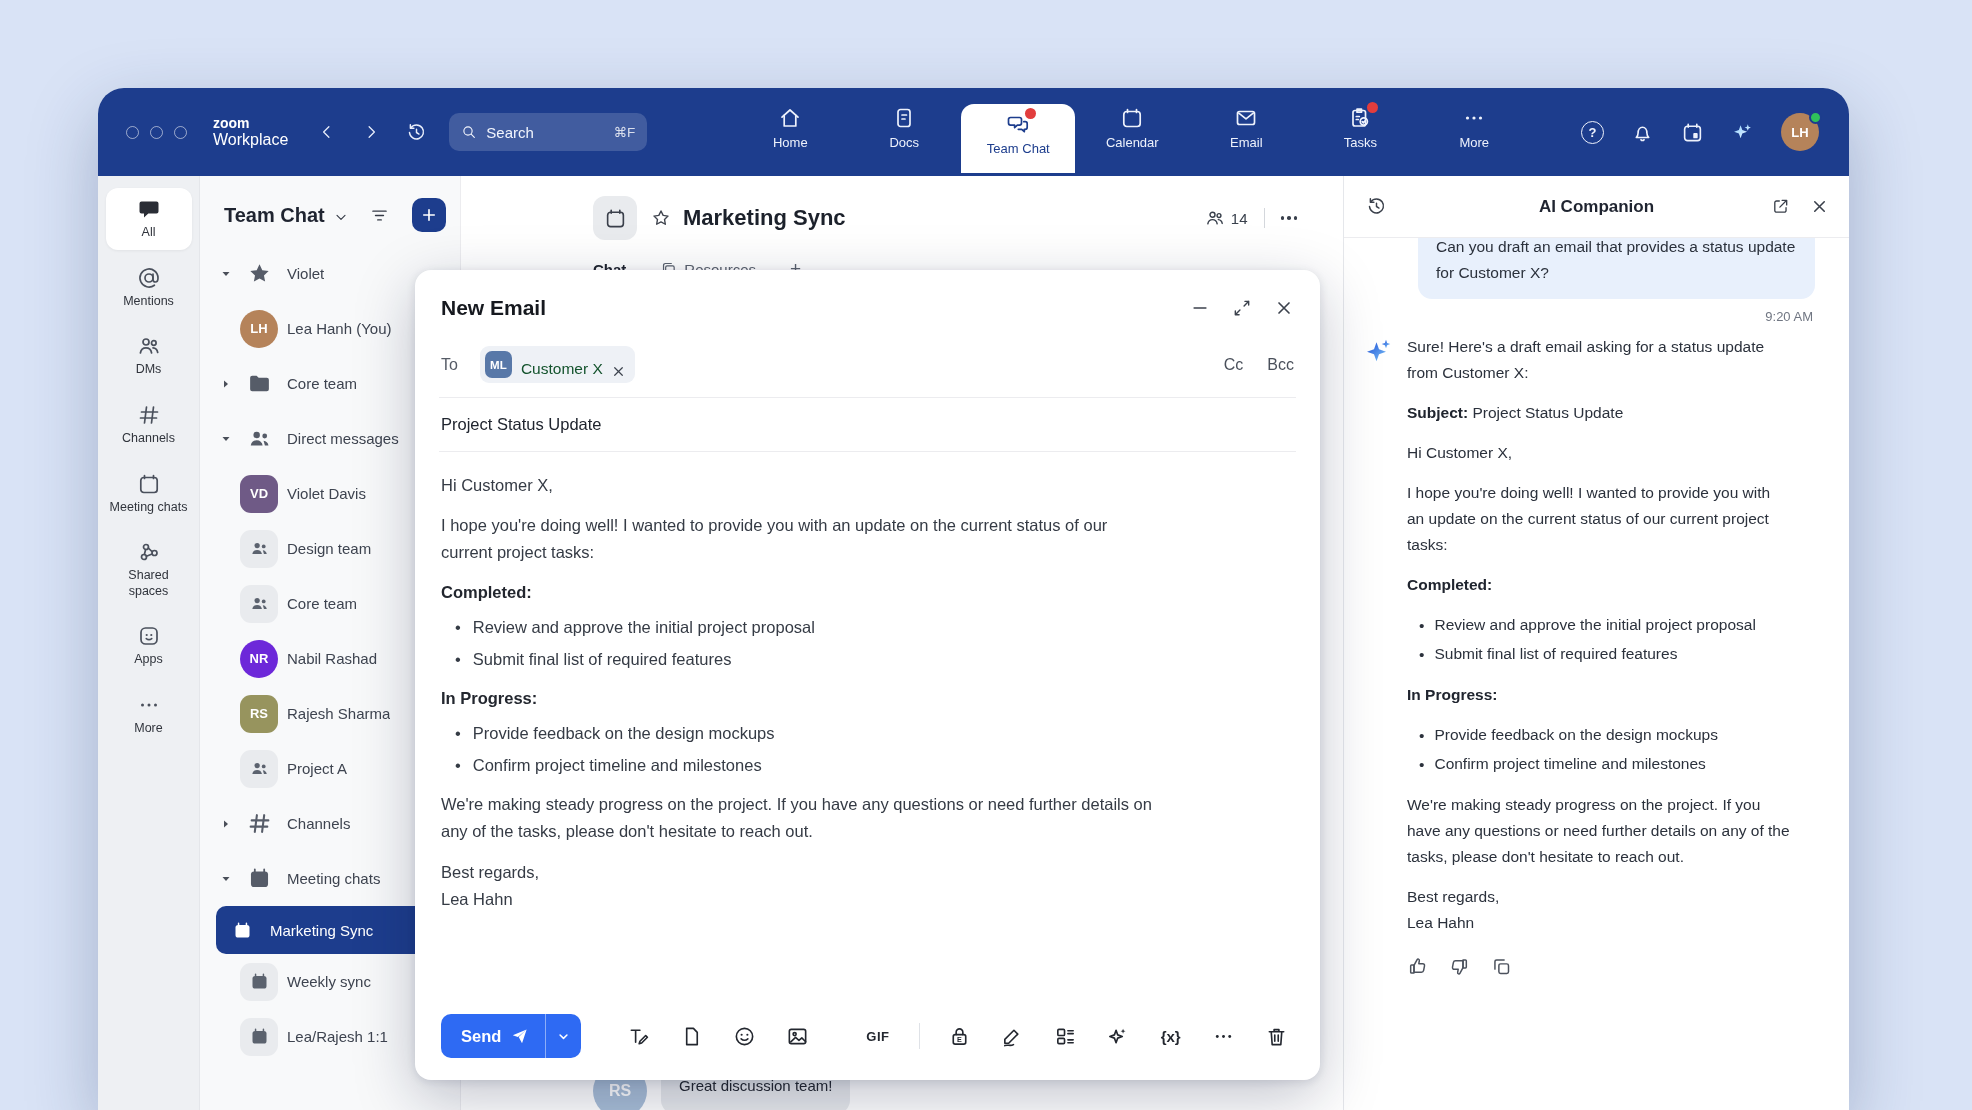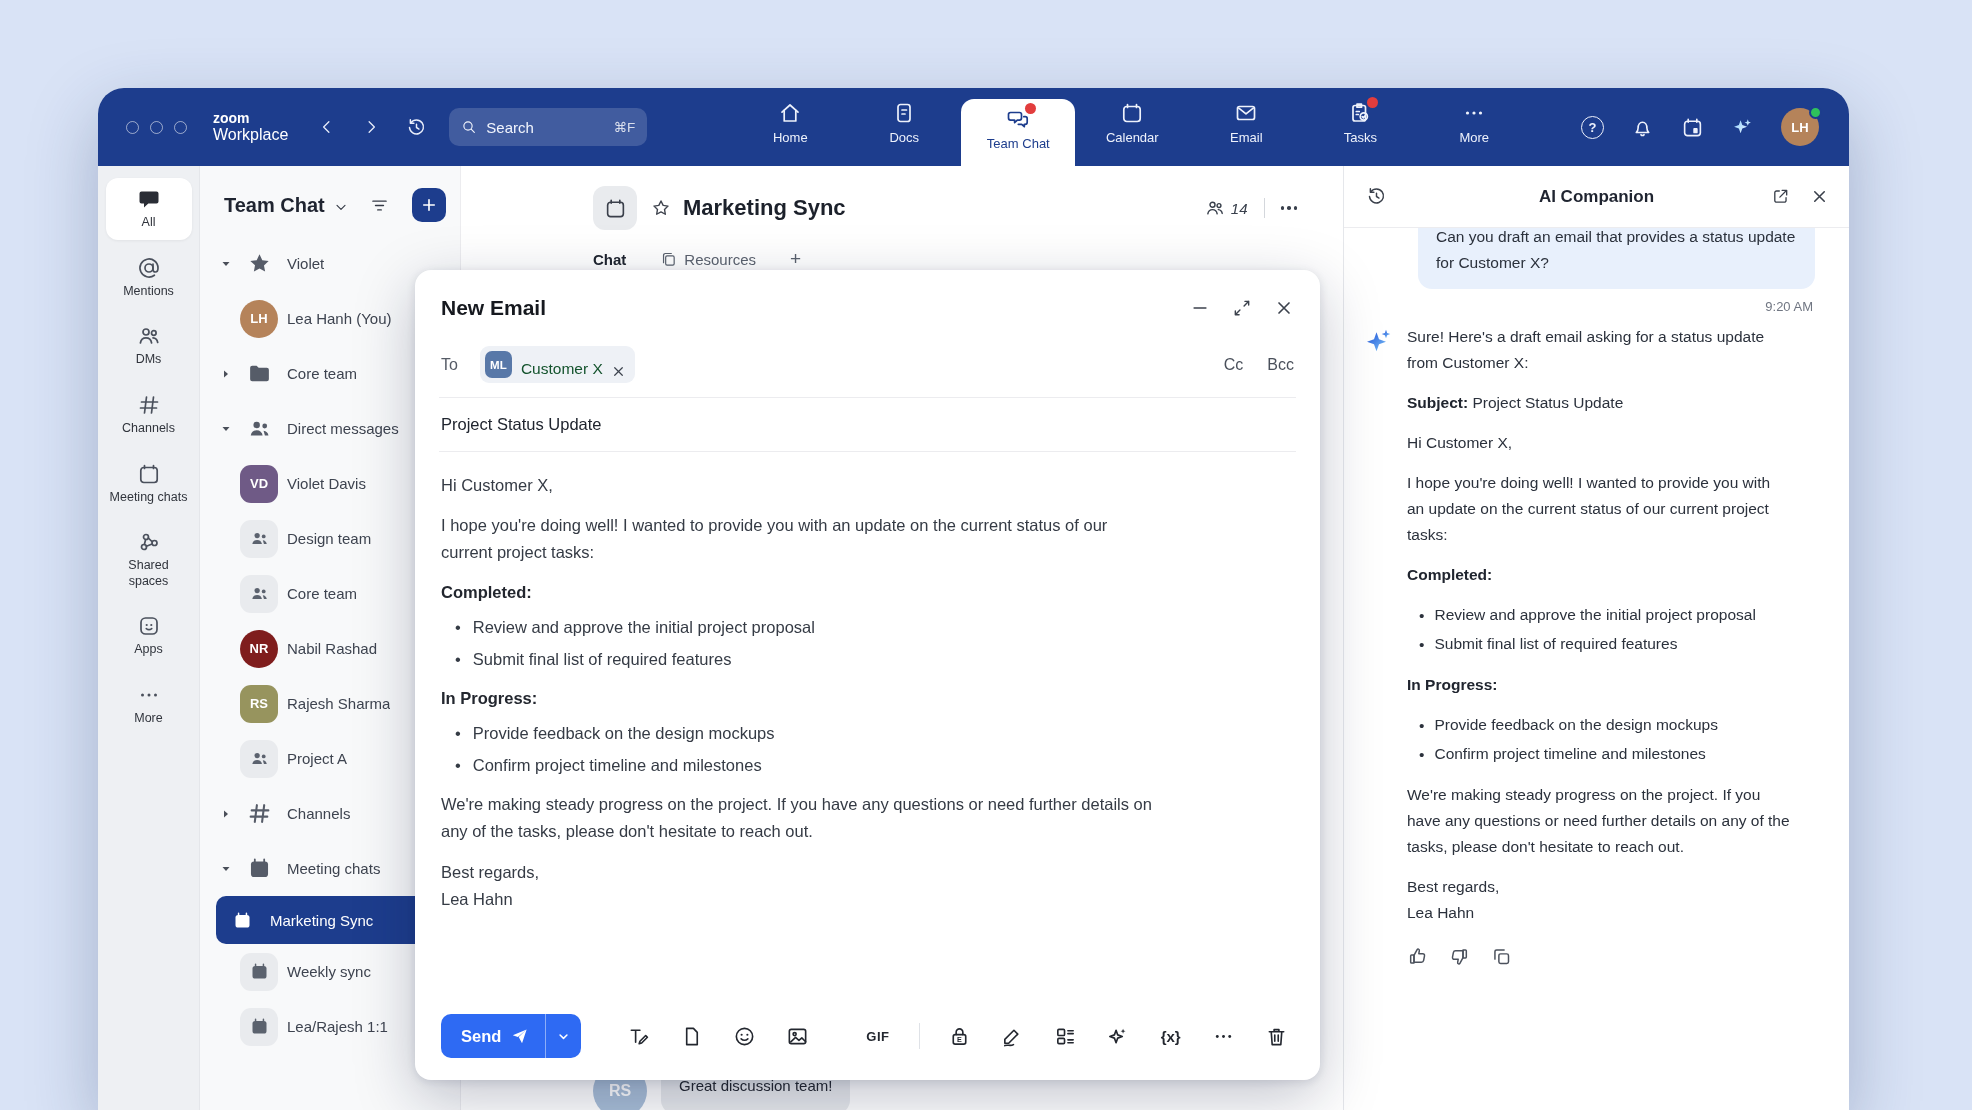--- a/index.html
+++ b/index.html
@@ -6,21 +6,21 @@
   *{box-sizing:border-box;font-family:"Liberation Sans","DejaVu Sans",sans-serif;}
   .stage{position:relative;width:1972px;height:1110px;background:#d9e3f6;overflow:hidden;}
   svg{display:block;fill:none;stroke:currentColor;stroke-width:1.7;stroke-linecap:round;stroke-linejoin:round;}
   svg .f,svg.f{fill:currentColor;stroke:none;}
 
   
   .window{position:absolute;left:98px;top:88px;width:1751px;height:1022px;border-radius:26px 26px 0 0;
           background:#fff;box-shadow:0 24px 70px rgba(25,45,95,.28);overflow:hidden;display:flex;flex-direction:column;}
 
   
-  .topbar{height:78px;background:#1d3d8d;display:flex;align-items:center;color:#fff;flex:0 0 auto;}
+  .topbar{height:88px;background:#1d3d8d;display:flex;align-items:center;color:#fff;flex:0 0 auto;}
   .lights{display:flex;gap:11px;margin-left:28px;}
   .light{width:13px;height:13px;border-radius:50%;border:1.5px solid rgba(255,255,255,.55);}
   .logo{margin-left:26px;line-height:1.1;}
   .logo .l1{font-size:14px;font-weight:700;}
   .logo .l2{font-size:16px;font-weight:400;}
   .histnav{display:flex;align-items:center;gap:26px;margin-left:30px;color:#e9eefb;}
   .histnav .chev{width:18px;height:18px;}
   .search{margin-left:22px;width:198px;height:38px;border-radius:10px;background:rgba(255,255,255,.16);
           display:flex;align-items:center;padding:0 12px;gap:9px;font-size:15px;color:#f2f5fd;}
   .search .sc{margin-left:auto;font-size:13.5px;color:rgba(255,255,255,.8);}
@@ -67,31 +67,31 @@
   .cicon.plain svg{width:25px;height:25px;}
   .chip{width:38px;height:38px;border-radius:11px;background:#e9ebee;display:flex;align-items:center;justify-content:center;color:#5b626e;}
   .chip svg{width:21px;height:21px;}
   .av{width:38px;height:38px;display:flex;align-items:center;justify-content:center;color:#fff;font-size:13px;font-weight:700;}
   .av.circle{border-radius:50%;}
   .av.square{border-radius:11px;}
   .clabel{margin-left:8px;font-size:15px;color:#3e4450;white-space:nowrap;overflow:hidden;}
   .crow.sel{margin:0 0 0 16px;padding-left:6px;background:#1d3d8d;border-radius:10px;height:48px;}
   .crow.sel .clabel{color:#fff;}
   .crow.sel .chip{background:transparent;color:#fff;}
-  .av-lh{background:#b5835a;} .av-vd{background:#6f5a86;} .av-nr{background:#7f1d1d;} .av-rs{background:#97945e;}
+  .av-lh{background:#b5835a;} .av-vd{background:#6f5a86;} .av-nr{background:#6d28d9;} .av-rs{background:#97945e;}
 
   
   .main{flex:1;background:#fff;position:relative;min-width:0;border-left:1px solid #ececef;}
   .main-head{display:flex;align-items:center;padding:20px 46px 0 132px;gap:10px;}
   .mh-chip{width:44px;height:44px;border-radius:12px;background:#e9ebee;display:flex;align-items:center;justify-content:center;color:#3a3f4a;}
   .mh-chip svg{width:23px;height:23px;}
   .mh-star{width:20px;height:20px;color:#40454f;margin-left:4px;}
   .mh-title{font-size:22px;font-weight:700;color:#1c212b;margin-left:2px;}
   .mh-right{margin-left:auto;display:flex;align-items:center;gap:16px;color:#39404c;}
-  .mh-people{display:flex;align-items:center;gap:6px;font-size:15px;font-style:italic;}
+  .mh-people{display:flex;align-items:center;gap:6px;font-size:15px;}
   .mh-people svg{width:20px;height:20px;}
   .mh-div{width:1px;height:20px;background:#d4d7dc;}
   .dots{display:flex;gap:3px;align-items:center;}
   .dots i{width:3.5px;height:3.5px;border-radius:50%;background:#39404c;}
   .tabsrow{display:flex;align-items:center;gap:34px;padding:18px 0 0 132px;font-size:15px;color:#5b626e;}
   .tab-active{color:#20252f;font-weight:600;}
   .tab-res{display:flex;align-items:center;gap:7px;}
   .tab-res svg{width:17px;height:17px;}
   .tab-add{font-size:19px;color:#5b626e;}
   .lastmsg{position:absolute;left:132px;bottom:-8px;display:flex;align-items:flex-start;gap:14px;}

